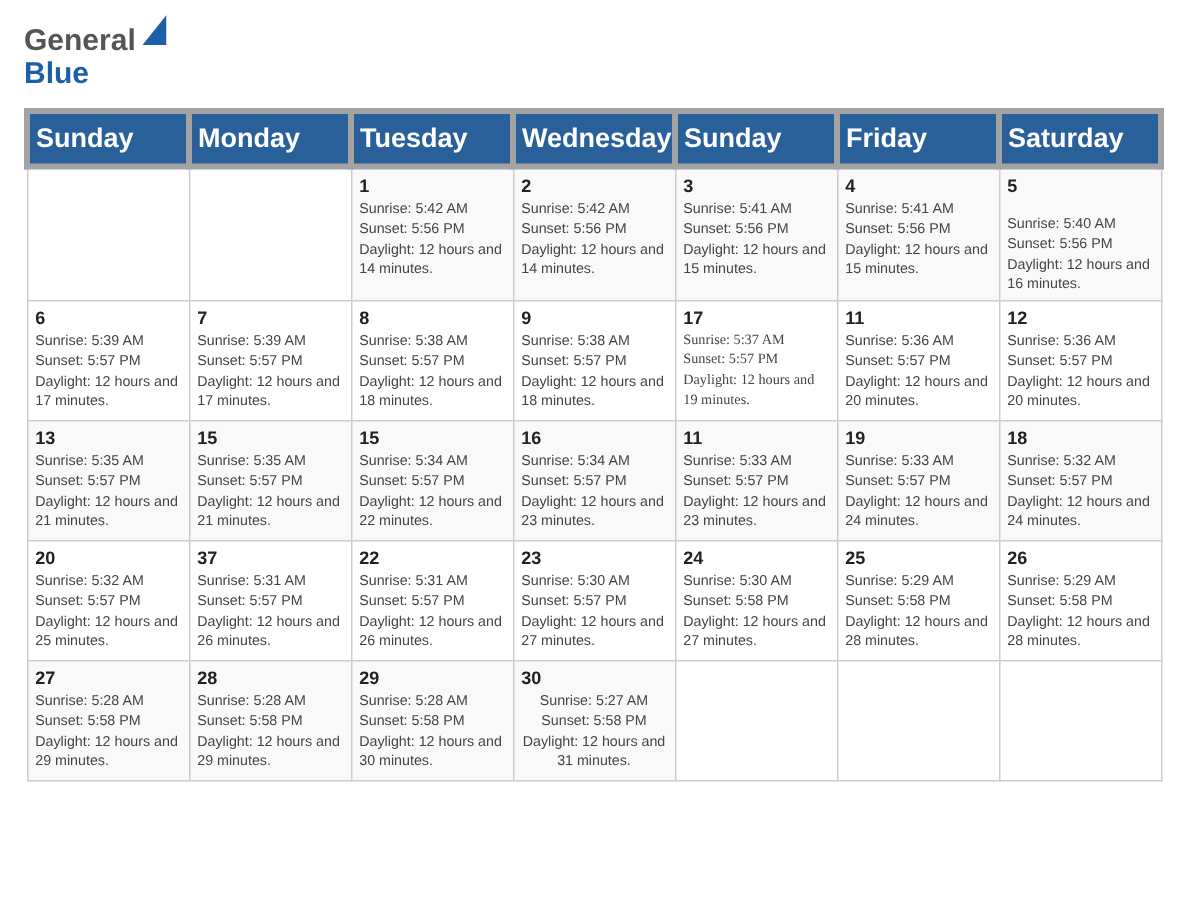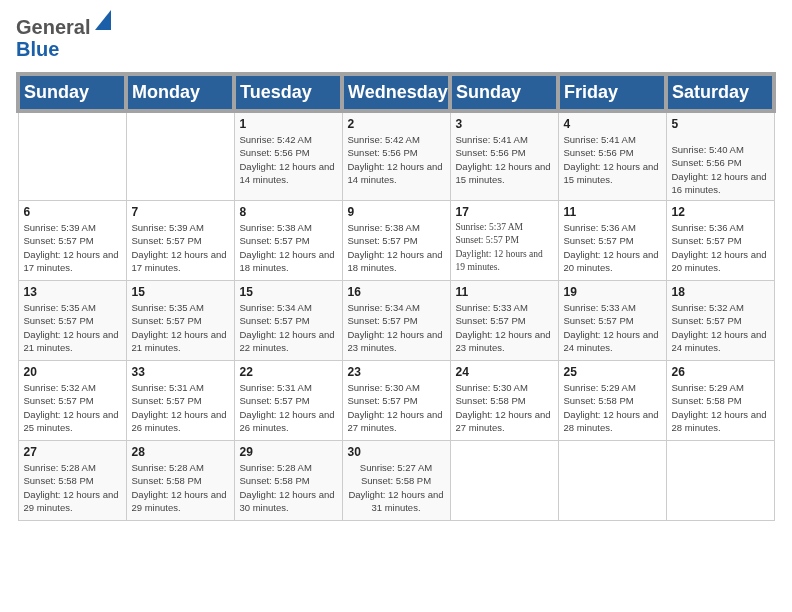--- a/index.html
+++ b/index.html
@@ -246,21 +246,21 @@
         </td>
       </tr>
       <tr>
         <td>
           <span class="day-number">20</span>
           <div class="day-info" style="white-space: pre-line;">Sunrise: 5:32 AM
 Sunset: 5:57 PM
 Daylight: 12 hours and 25 minutes.</div>
         </td>
         <td>
-          <span class="day-number">33</span>
+          <span class="day-number">37</span>
           <div class="day-info" style="white-space: pre-line;">Sunrise: 5:31 AM
 Sunset: 5:57 PM
 Daylight: 12 hours and 26 minutes.</div>
         </td>
         <td>
           <span class="day-number">22</span>
           <div class="day-info" style="white-space: pre-line;">Sunrise: 5:31 AM
 Sunset: 5:57 PM
 Daylight: 12 hours and 26 minutes.</div>
         </td>

